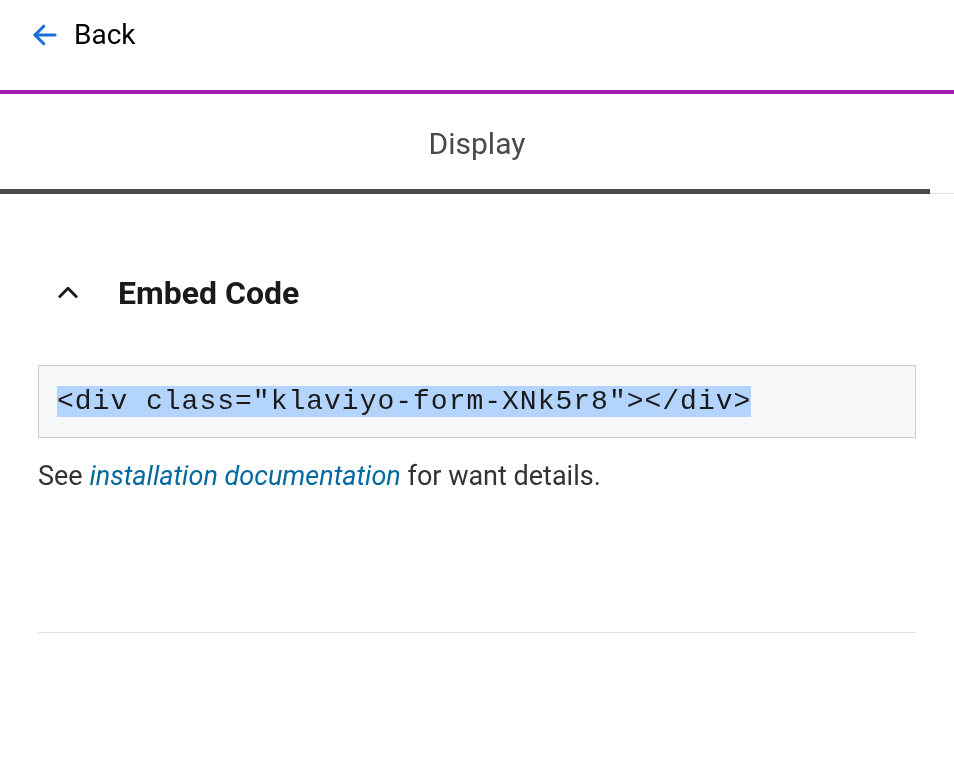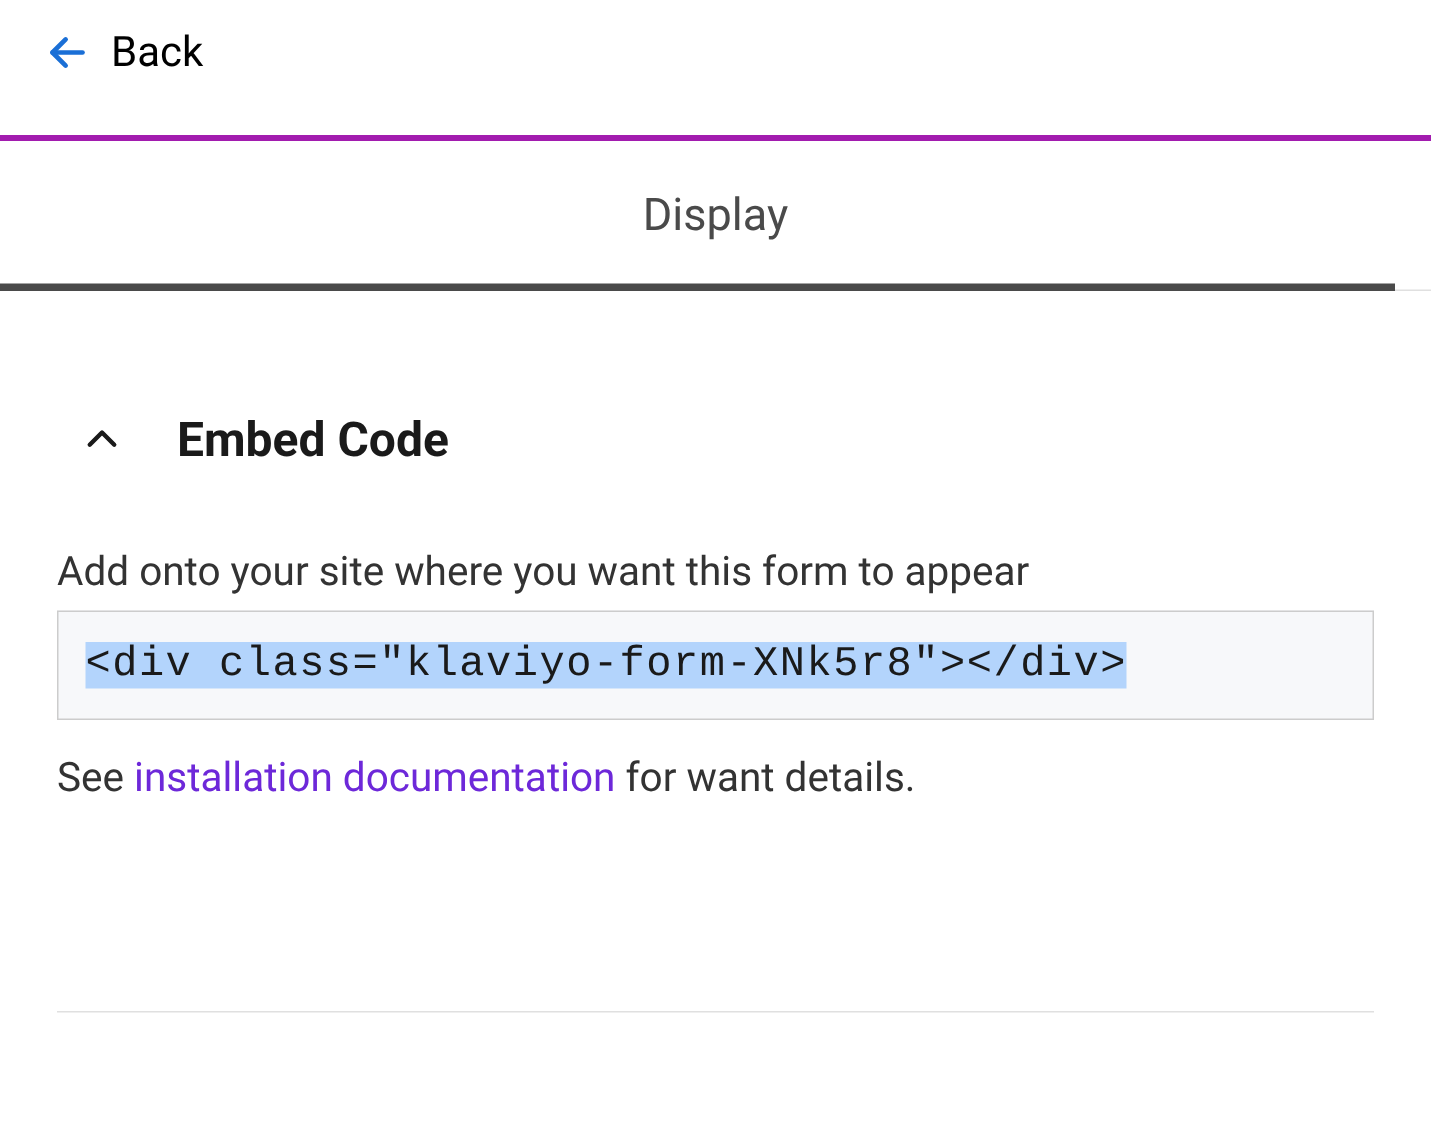--- a/index.html
+++ b/index.html
@@ -94,22 +94,23 @@
       letter-spacing: 1px;
       color: #1a1a1a;
       background: #b3d4fc;
       display: inline;
     }
     .help-text {
       font-size: 27px;
       color: #333333;
     }
     .help-link {
-      color: #6d28d9;
+      color: #0369a1;
       cursor: pointer;
+      font-style: italic;
     }
     .divider {
       margin-top: 140px;
       border-top: 1px solid #e0e0e0;
     }
   </style>
 </head>
 <body>
 
 <div class="header">
@@ -133,21 +134,20 @@
 <div class="content">
   <div class="section-header">
     <span class="chevron">
       <svg width="28" height="28" viewBox="0 0 24 24" fill="none" stroke="#1a1a1a" stroke-width="2.5" stroke-linecap="round" stroke-linejoin="round">
         <polyline points="5 15 12 8 19 15"></polyline>
       </svg>
     </span>
     <span class="section-title">Embed Code</span>
   </div>
 
-  <div class="instruction">Add onto your site where you want this form to appear</div>
 
   <div class="code-box">
     <span class="code-text">&lt;div class="klaviyo-form-XNk5r8"&gt;&lt;/div&gt;</span>
   </div>
 
   <div class="help-text">
     <span>See </span><span class="help-link">installation documentation</span><span> for want details.</span>
   </div>
 
   <div class="divider"></div>

